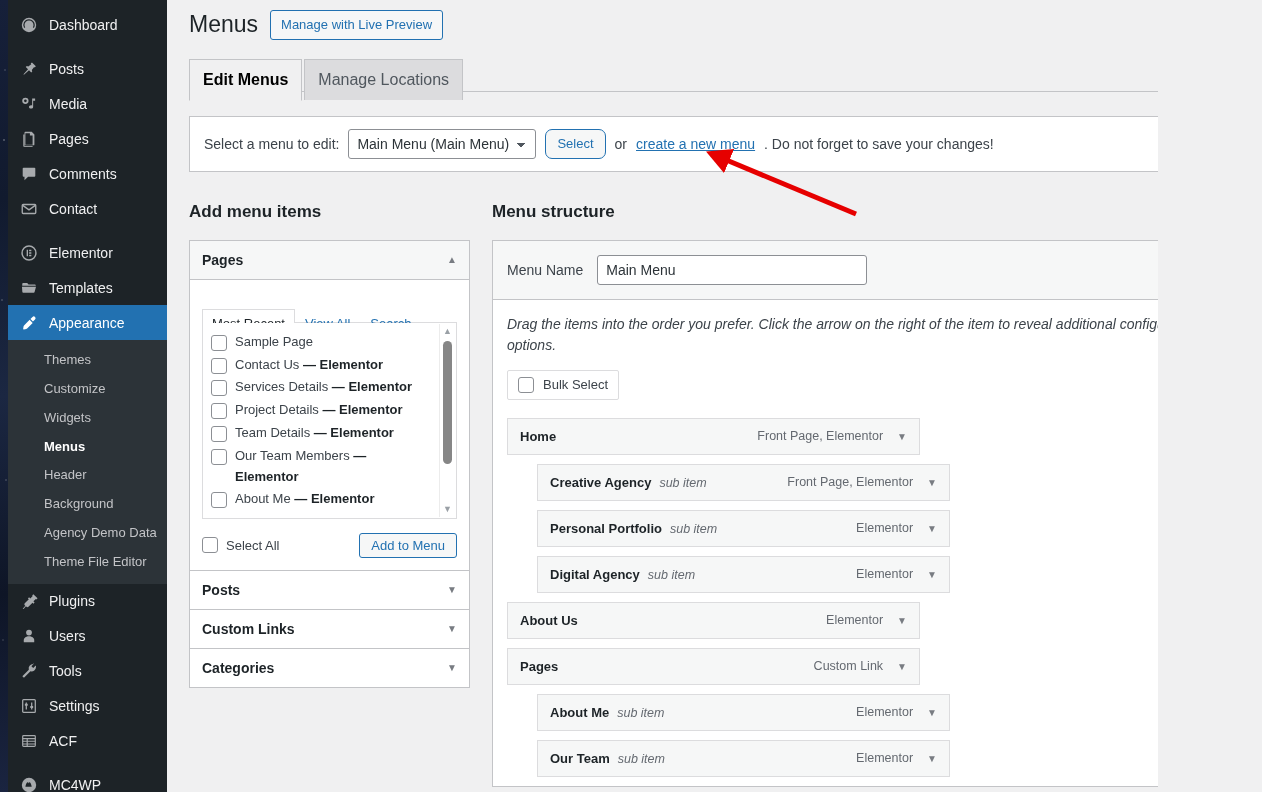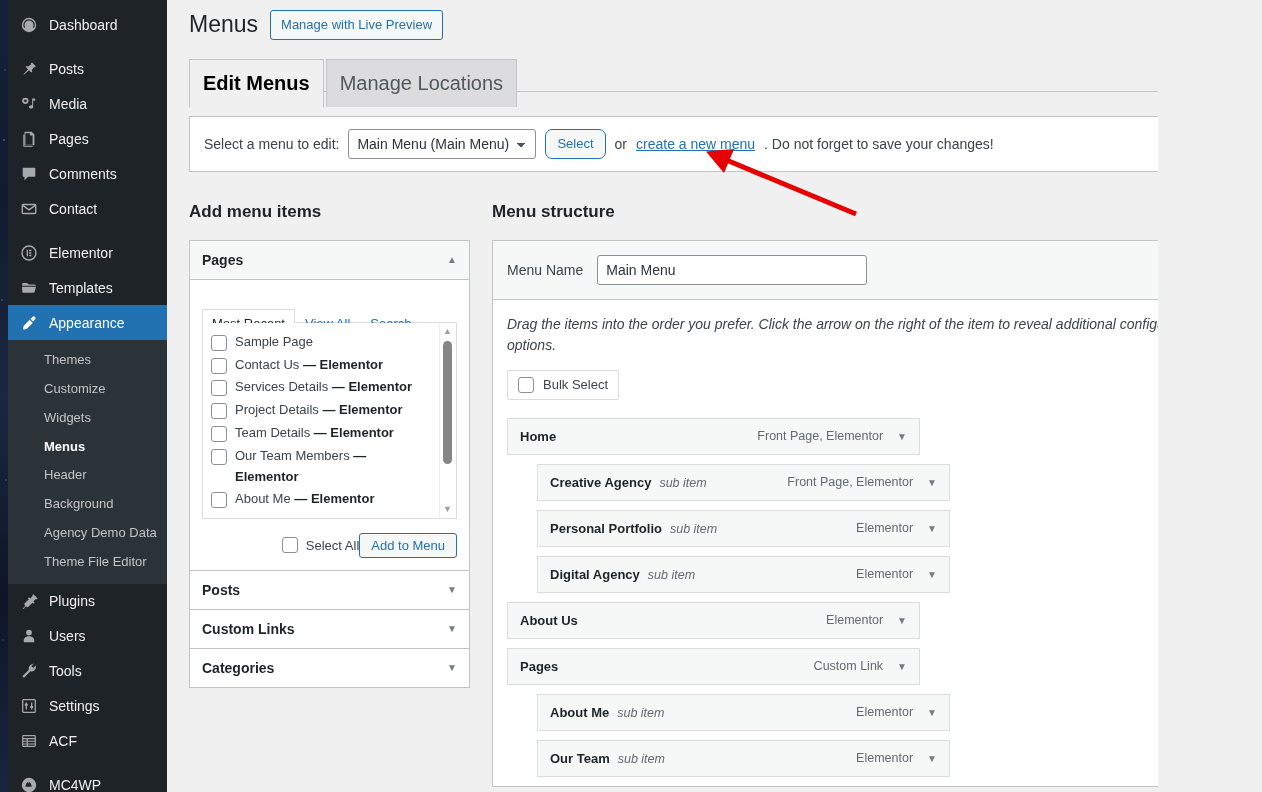--- a/index.html
+++ b/index.html
@@ -80,21 +80,21 @@
   }
   .btn.plain { border-color: #2271b1; }
 
   .nav-tab-wrapper {
     margin: 18px 0 0 22px; padding-left: 0;
     border-bottom: 1px solid #c3c4c7; height: 34px;
     position: relative; width: 1073px;
   }
   .nav-tab {
     display: inline-block; position: relative; top: 1px;
-    padding: 6px 13px 7px; font-size: 20px; line-height: 1.71;
+    padding: 6px 13px 7px; font-size: 16px; line-height: 1.71;
     border: 1px solid #c3c4c7; border-bottom: none;
     background: #dcdcde; color: #50575e; text-decoration: none;
     margin-left: 0;
   }
   .nav-tab + .nav-tab { margin-left: 2px; }
   .nav-tab.active { background: #f0f0f1; color: #000; font-weight: 700; border-bottom: 1px solid #f0f0f1; }
 
   .menu-edit-box {
     margin: 24px 0 0 22px; width: 1085px;
     background: #fff; border: 1px solid #c3c4c7;
@@ -156,21 +156,21 @@
     background: #fff; flex: none; margin-top: 3px; cursor: pointer;
   }
   .vscroll {
     position: absolute; right: 1px; top: 1px; bottom: 1px; width: 16px;
     background: #fff; border-left: 1px solid #ececec;
     display: flex; flex-direction: column; align-items: center;
   }
   .vscroll .arr { font-size: 9px; color: #9aa0a6; line-height: 1; padding: 3px 0; }
   .vscroll .thumb { width: 9px; background: #868686; border-radius: 5px; margin: 2px 0; }
 
-  .list-foot { display: flex; align-items: center; justify-content: flex-end; padding-top: 14px; }
+  .list-foot { display: flex; align-items: center; justify-content: space-between; padding-top: 14px; }
   .selall { display: flex; align-items: center; gap: 8px; font-size: 13px; color: #3c434a; }
   .add-btn {
     font-size: 13px; padding: 4px 11px; background: #f6f7f7;
     border: 1px solid #2271b1; color: #2271b1; border-radius: 3px; cursor: pointer;
   }
 
   
   .struct-box { background: #fff; border: 1px solid #c3c4c7; width: 775px; }
   .menu-name-row {
     display: flex; align-items: center; gap: 14px;

